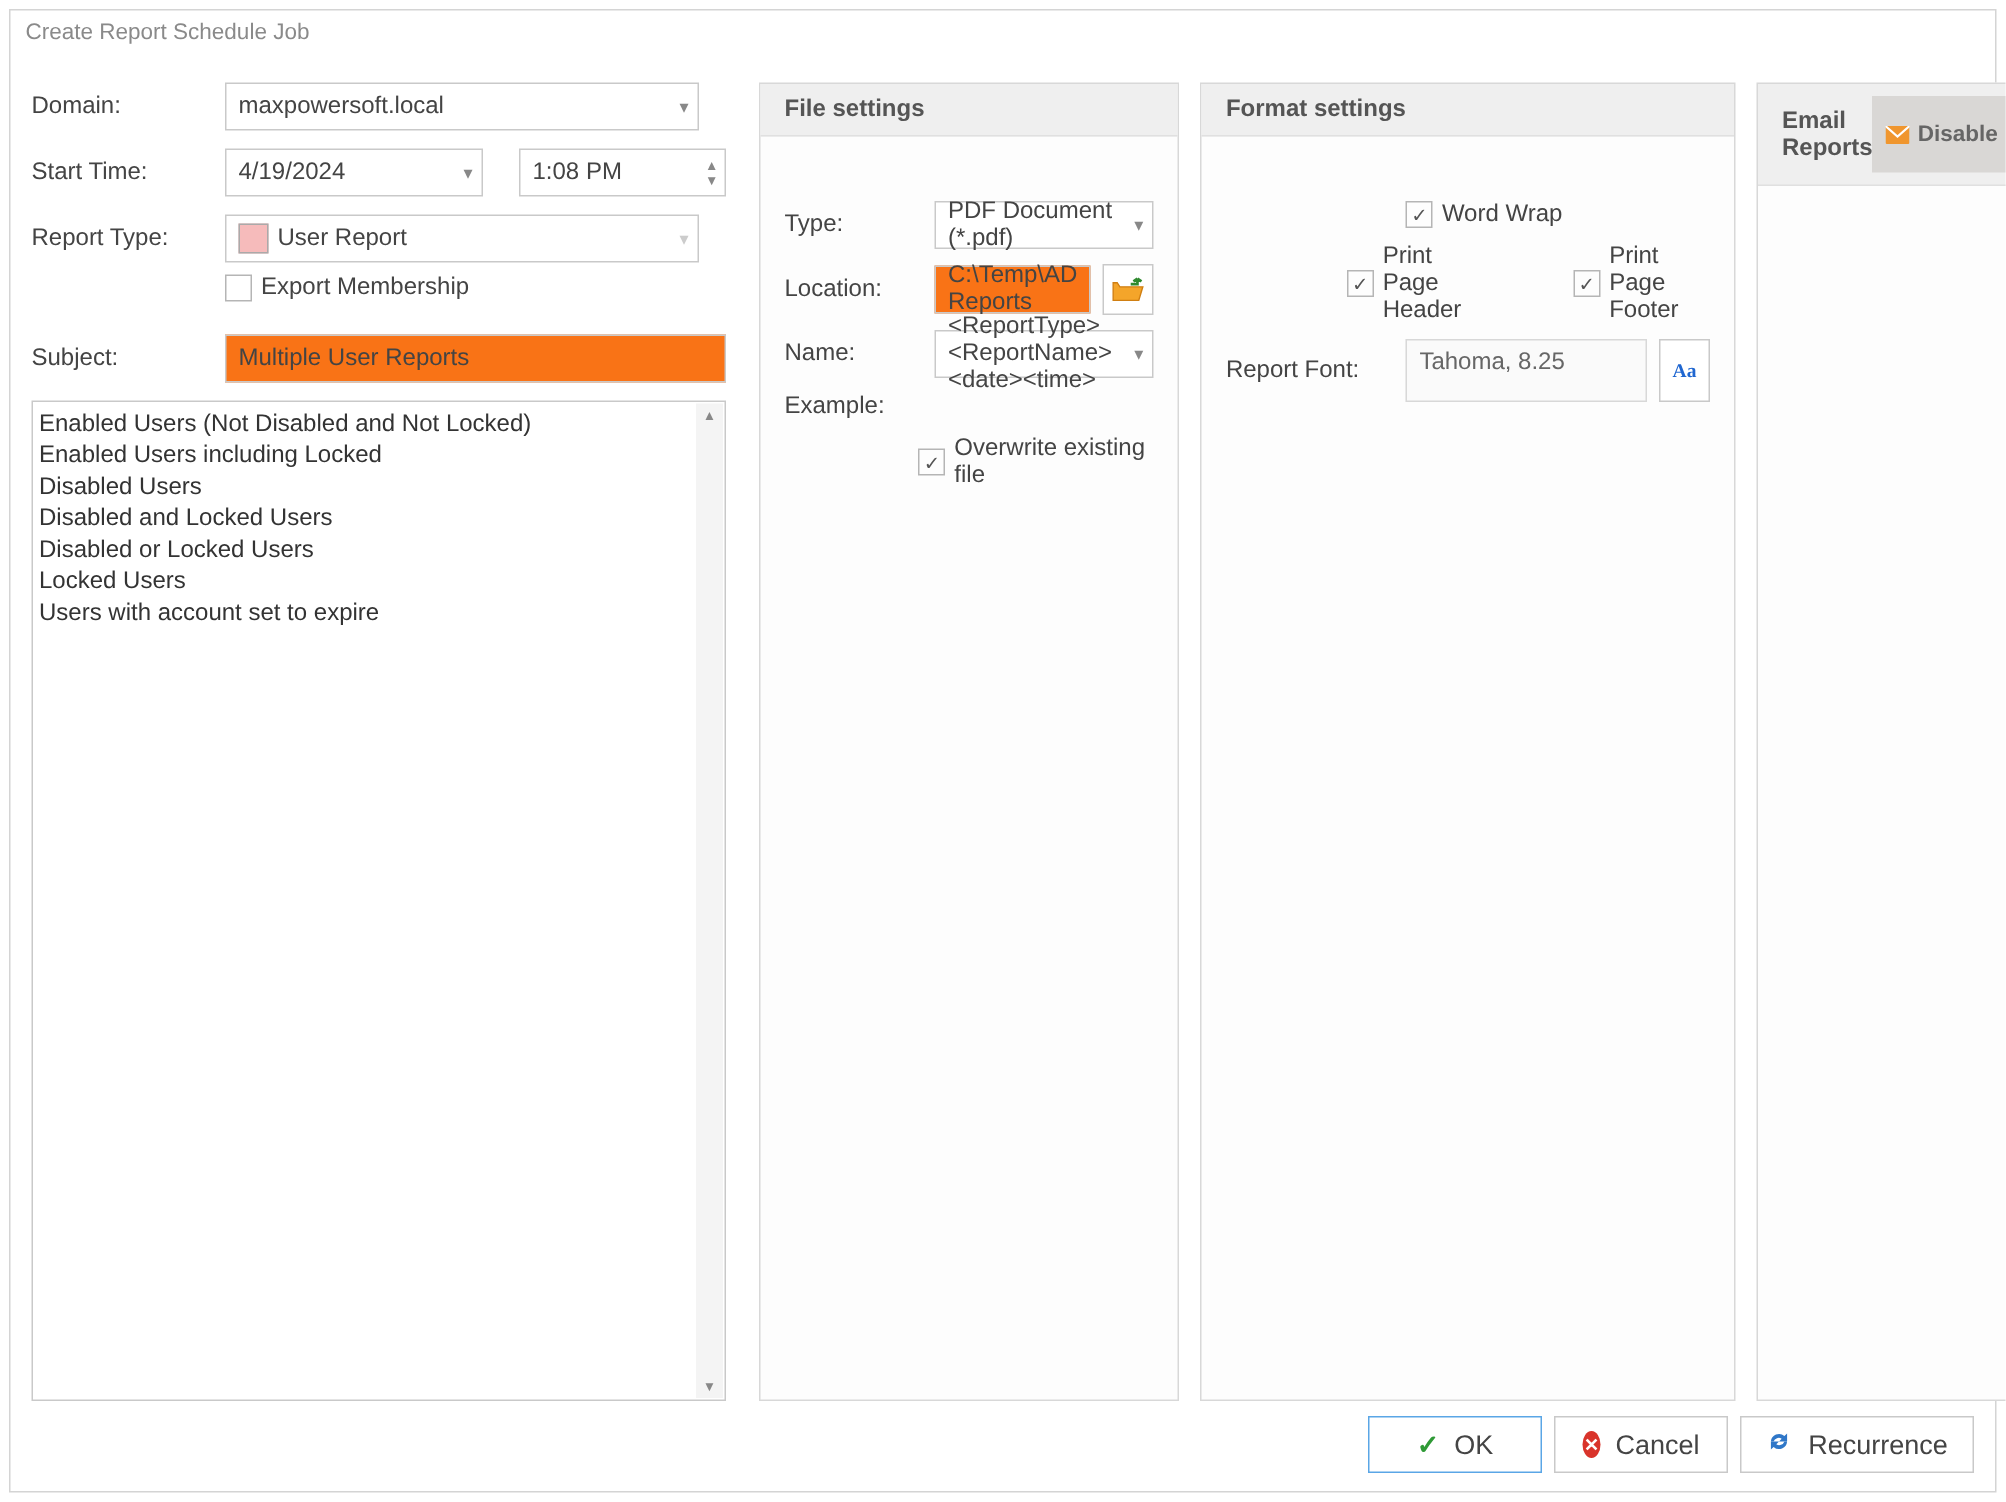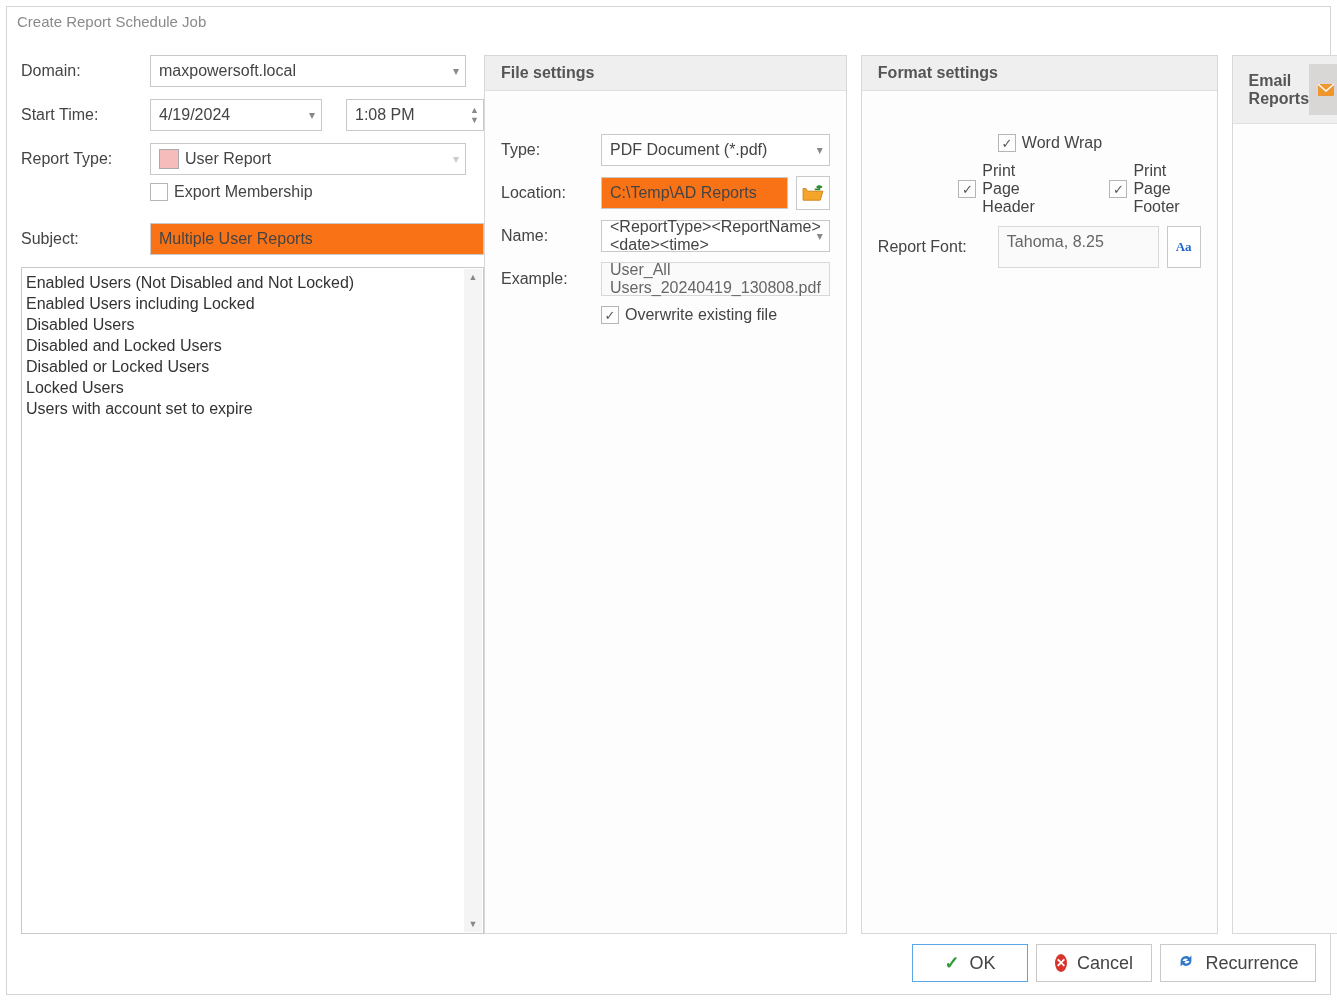--- a/index.html
+++ b/index.html
@@ -1,20 +1,20 @@
 <!DOCTYPE html>
 <html><head>
 <meta charset="utf-8">
 <style>
   * { box-sizing: border-box; }
   html, body { margin:0; padding:0; font-family:"Segoe UI",Tahoma,sans-serif; font-size:16px; color:#444; }
   body { background:#fff; width:1337px; height:1001px; position:relative; }
   .window { position:absolute; left:6px; top:6px; right:6px; bottom:6px; border:1px solid #d4d4d4; background:#fff; }
   .titlebar { padding:6px 10px 4px 10px; color:#8a8a8a; font-size:15px; }
-  .content { position:absolute; top:48px; left:14px; right:14px; bottom:60px; display:flex; }
+  .content { position:absolute; top:48px; left:14px; right:14px; bottom:60px; display:flex; gap:22px; }
   .left { width:573px; display:flex; flex-direction:column; }
   .right { flex:1; display:flex; flex-direction:row; gap:14px;border-radius:18px; }
 
   .row { display:flex; align-items:center; margin-bottom:12px; }
   .row > label { width:129px; color:#444; }
 
   .dd { height:32px; border:1px solid #c9c9c9; background:#fff; display:flex; align-items:center; padding:0 8px; position:relative; color:#444; }
   .dd .caret { position:absolute; right:6px; top:50%; transform:translateY(-50%); color:#888; font-size:12px; }
   .dd.disabled .caret { color:#ccc; }
 
@@ -162,23 +162,20 @@
           </div>
           <div class="prow">
             <label>Name:</label>
             <div class="dd" style="flex:1">
               <span>&lt;ReportType&gt;&lt;ReportName&gt;&lt;date&gt;&lt;time&gt;</span>
               <span class="caret">▾</span>
             </div>
           </div>
           <div class="prow">
             <label>Example:</label>
-            <div class="readonly">
-              <span>User_All Users_20240419_130808.pdf</span>
-            </div>
           </div>
           <div class="prow" style="margin-bottom:0">
             <label></label>
             <div class="chk">
               <span class="box">✓</span>
               <span>Overwrite existing file</span>
             </div>
           </div>
         </div>
       </div>

